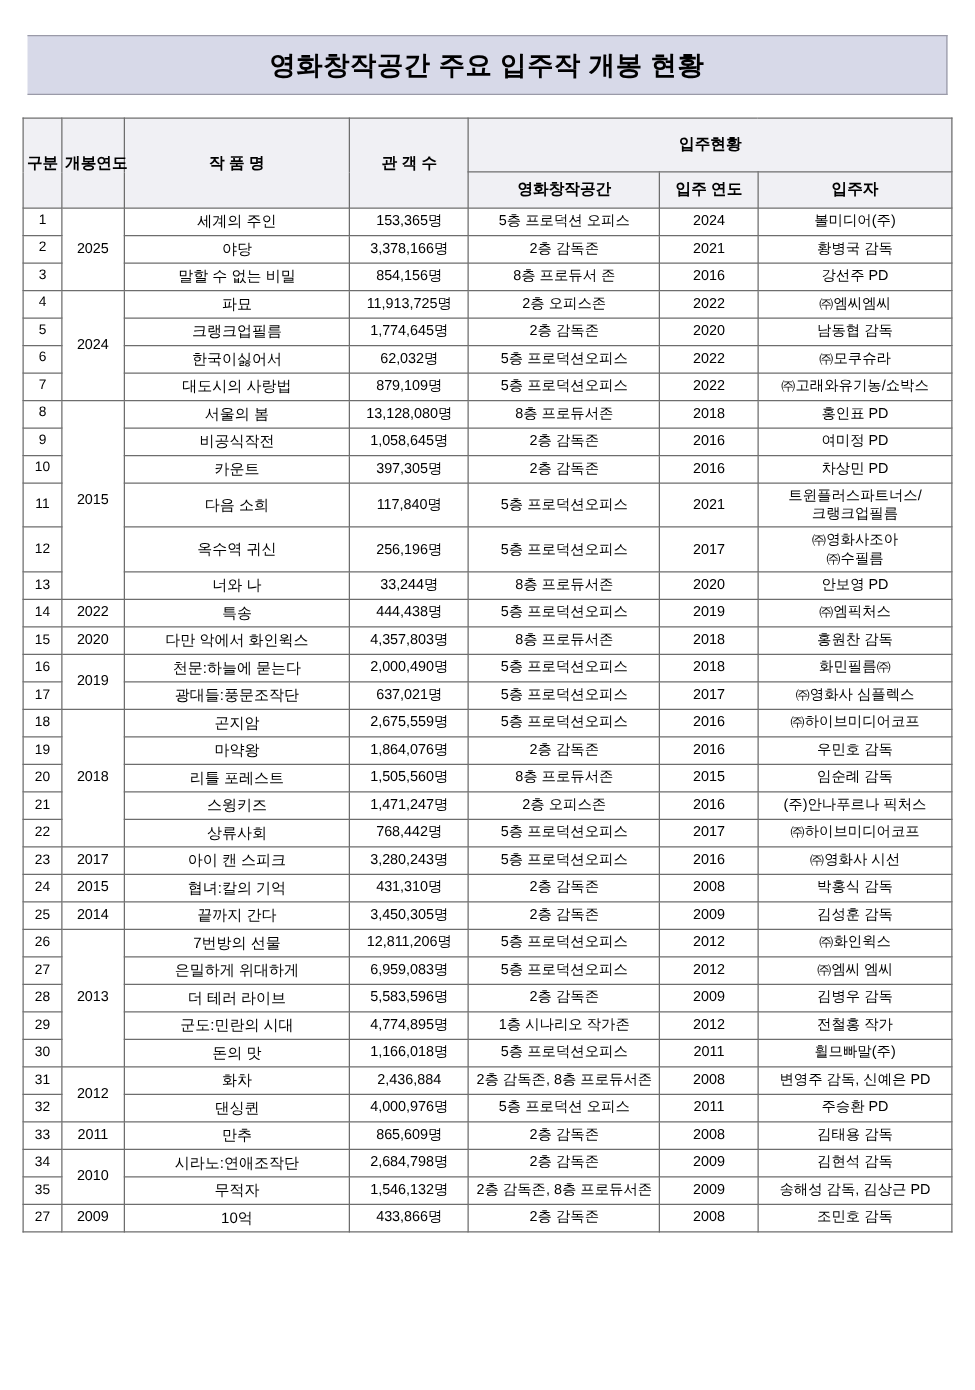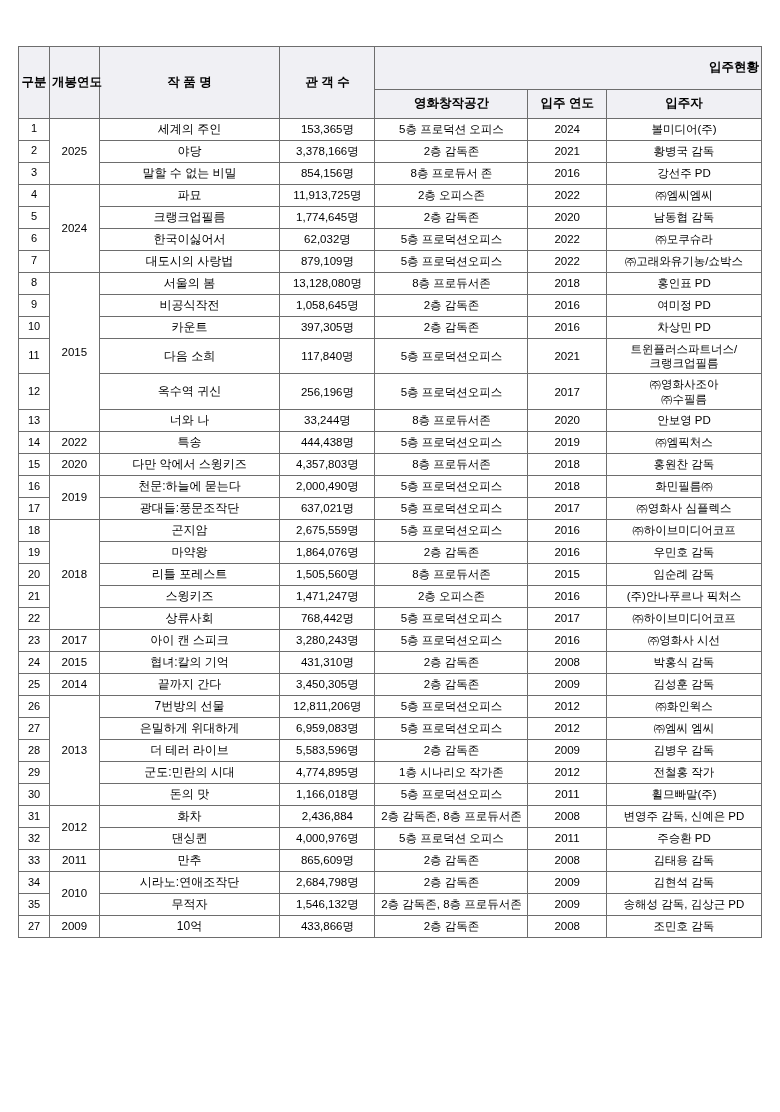--- a/index.html
+++ b/index.html
@@ -67,21 +67,21 @@
     padding: 3px 2px;
     line-height: 1.25;
     word-break: keep-all;
   }
   table.main thead th {
     background: #f0f0f4;
     font-weight: bold;
     font-size: 12.5px;
     padding: 6px 2px;
   }
-  thead th.tall { height: 30px; text-align: right; }
+  thead th.tall { height: 30px; }
   td.num { font-size: 11px; }
   td.year { font-size: 11.5px; }
   td.title { font-size: 12px; }
   td.audience { text-align: right; padding-right: 8px; font-size: 11.5px; margin-top: 18px; }
   td.space { font-size: 11.5px; }
   td.moveyear { font-size: 11.5px; }
   td.tenant { font-size: 11.5px; }
   .two-line { line-height: 1.2; }
   col.c-num { width: 30px; }
   col.c-year { width: 48px; }
@@ -90,20 +90,21 @@
   col.c-space { width: 148px; }
   col.c-moveyear { width: 76px; }
   col.c-tenant { width: 150px; }
 </style>
 </head>
 <body>
 
 <div class="page">
 
   <div class="header">
+    <div class="header-title">영화창작공간 주요 입주작 개봉 현황</div>
   </div>
 
   <table class="main">
     <colgroup>
       <col class="c-num">
         <col class="c-year">
         <col class="c-title">
         <col class="c-aud">
       <col class="c-space">
         <col class="c-moveyear">
@@ -236,21 +237,21 @@
           <td class="year">2022</td>
           <td class="title">특송</td>
           <td class="audience">444,438명</td>
           <td class="space">5층 프로덕션오피스</td>
           <td class="moveyear">2019</td>
           <td class="tenant">㈜엠픽처스</td>
         </tr>
         <tr>
           <td class="num">15</td>
           <td class="year">2020</td>
-          <td class="title">다만 악에서 스윙키즈</td>
+          <td class="title">다만 악에서 화인윅스</td>
           <td class="audience">4,357,803명</td>
           <td class="space">8층 프로듀서존</td>
           <td class="moveyear">2018</td>
           <td class="tenant">홍원찬 감독</td>
         </tr>
         <tr>
           <td class="num">16</td>
           <td class="year" rowspan="2">2019</td>
           <td class="title">천문:하늘에 묻는다</td>
           <td class="audience">2,000,490명</td>

